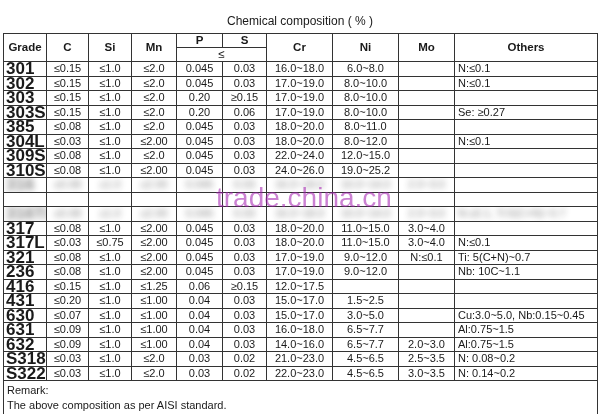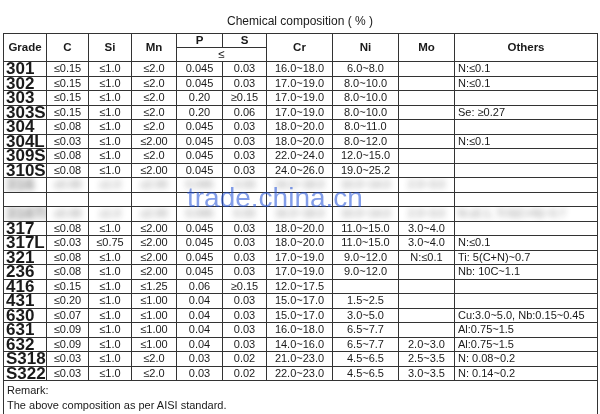--- a/index.html
+++ b/index.html
@@ -12,21 +12,21 @@
   td, th { border: 1px solid #333; padding: 0 2px; height: 13.5px; line-height: 13px;
            text-align: center; white-space: nowrap; overflow: hidden; }
   th { font-weight: bold; font-size: 11.5px; }
   td.grade { text-align: left; font-weight: bold; font-size: 17px; }
   td.others { text-align: left; padding-left: 3px; }
   tr.hdr1 th { height: 13px; }
   tr.hdr2 th { height: 12px; font-weight: normal; }
   td.remark { text-align: left; padding: 2px 3px; border-top: 1px solid #333; height: 32px;
               vertical-align: top; line-height: 15px; }
   .blur { filter: blur(3px); opacity: 0.55; }
-  .watermark { position: absolute; left: 187px; top: 182px; font-size: 28px; color: #1d4ed8;
+  .watermark { position: absolute; left: 216px; top: 182px; font-size: 28px; color: #a21caf;
                opacity: 0.55; letter-spacing: 0px; }
 </style>
 </head>
 <body>
 
 <div class="title">Chemical composition ( % )</div>
 
 <table>
   <colgroup>
     <col style="width:43px">
@@ -100,21 +100,21 @@
         <td>≤1.0</td>
         <td>≤2.0</td>
         <td>0.20</td>
         <td>0.06</td>
         <td>17.0~19.0</td>
         <td>8.0~10.0</td>
         <td></td>
         <td class="others">Se: ≥0.27</td>
       </tr>
       <tr>
-        <td class="grade">304</td>
+        <td class="grade">385</td>
         <td>≤0.08</td>
         <td>≤1.0</td>
         <td>≤2.0</td>
         <td>0.045</td>
         <td>0.03</td>
         <td>18.0~20.0</td>
         <td>8.0~11.0</td>
         <td></td>
         <td class="others"></td>
       </tr>

